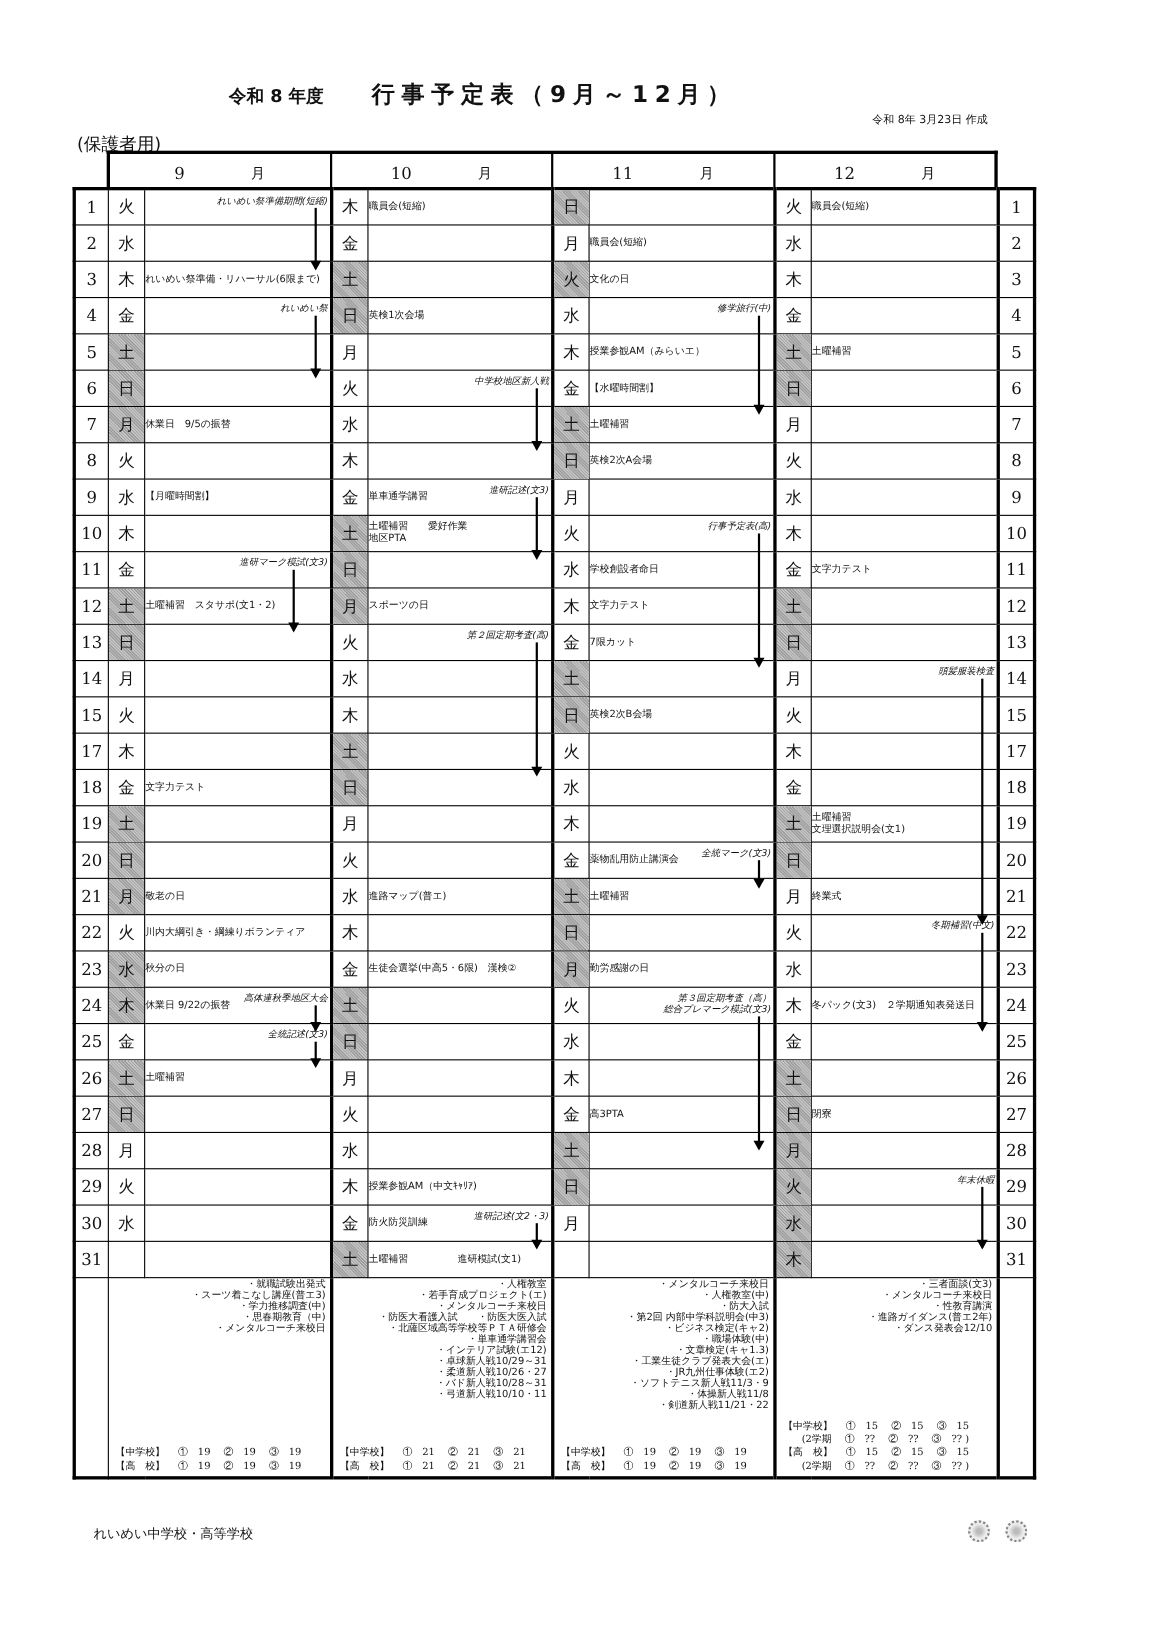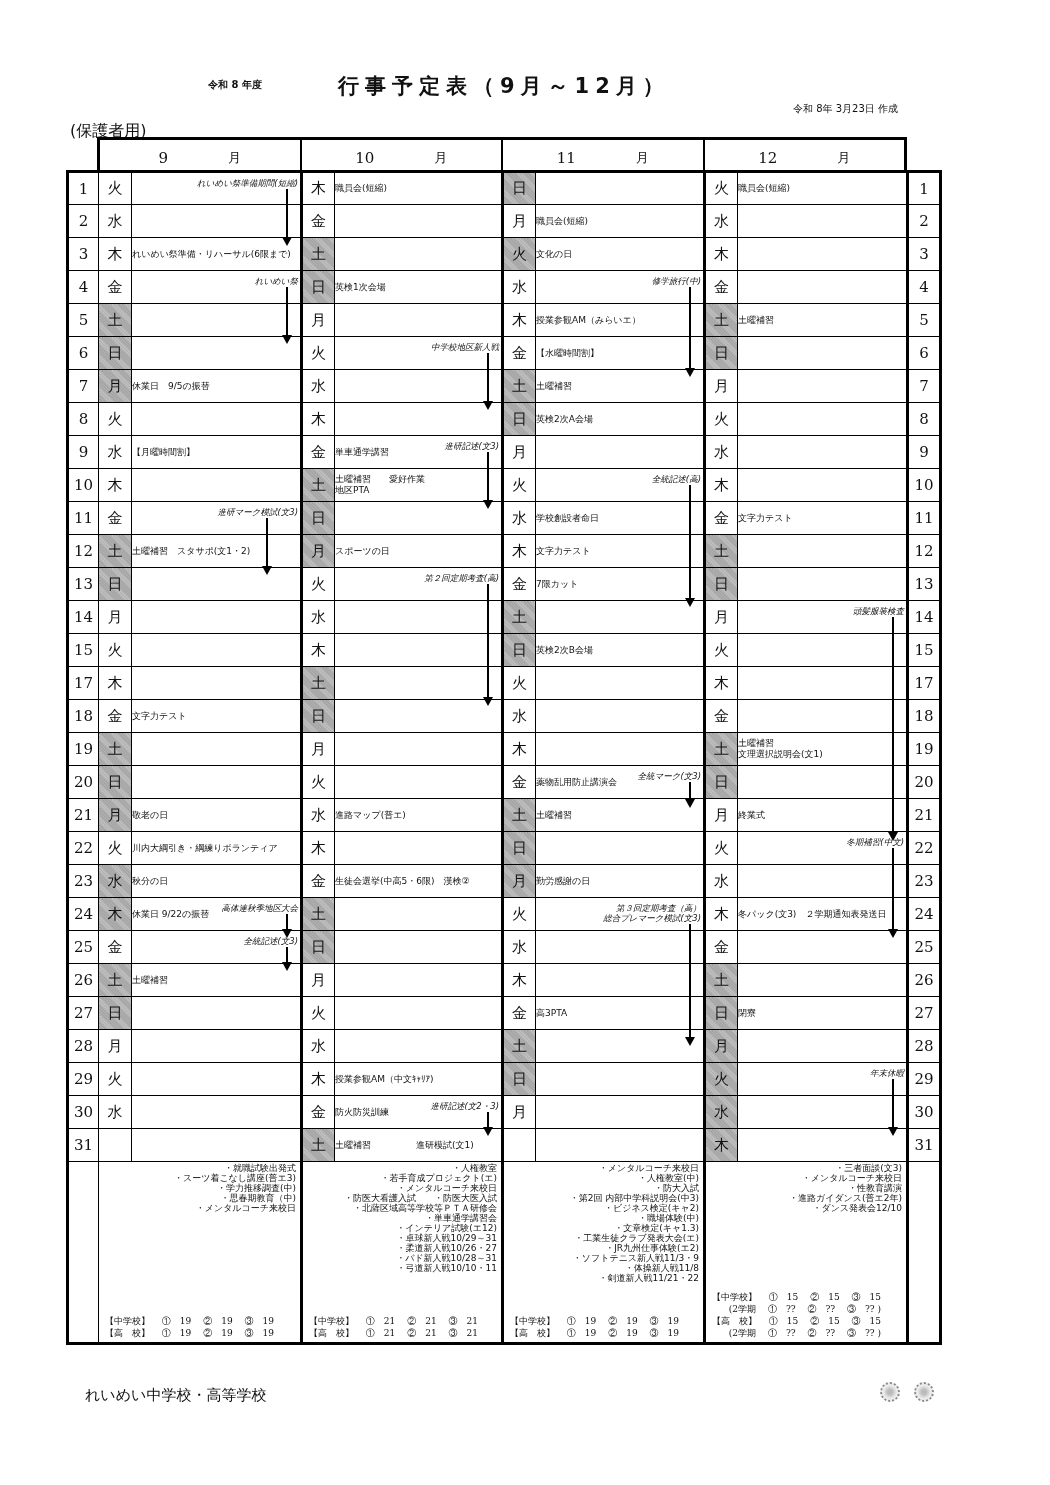--- a/index.html
+++ b/index.html
@@ -1,23 +1,23 @@
 <!DOCTYPE html>
 <html><head>
 <meta charset="utf-8">
 <style>
   * { box-sizing: border-box; margin: 0; padding: 0; }
   html, body { width: 1050px; height: 1485px; background: #fff; }
   body { position: relative; font-family: "DejaVu Serif", serif; color: #111; overflow: hidden; }
 
-  .era { position: absolute; left: 208px; top: 78px; font-size: 10px; font-weight: bold; font-family: "DejaVu Sans", sans-serif; }
+  .era { position: absolute; left: 208px; top: 78px; font-size: 16px; font-weight: bold; font-family: "DejaVu Sans", sans-serif; }
   .title { position: absolute; left: 338px; top: 72px; font-size: 21px; font-weight: bold; letter-spacing: 6px; font-family: "DejaVu Sans", sans-serif; }
   .created { position: absolute; left: 793px; top: 102px; font-size: 10px; font-family: "DejaVu Sans", sans-serif; }
   .audience { position: absolute; left: 70px; top: 121px; font-size: 16px; font-family: "DejaVu Sans", sans-serif; }
-  .school { position: absolute; left: 85px; top: 1386px; font-size: 15px; font-family: "DejaVu Sans", sans-serif; }
+  .school { position: absolute; left: 85px; top: 1386px; font-size: 12px; font-family: "DejaVu Sans", sans-serif; }
   .seals { position: absolute; left: 880px; top: 1382px; display: flex; gap: 14px; }
   .seal { width: 20px; height: 20px; border-radius: 50%; border: 2px dotted #888; background: radial-gradient(circle, #bbb 20%, #eee 60%); }
   .hdr { position: absolute; left: 97px; top: 137px; height: 33px; width: 810px; display: flex; border: 3px solid #000; border-bottom: 0; }
   .hdr .m { flex: 1; border-right: 2px solid #000; display: flex; align-items: center; justify-content: center; gap: 60px; font-size: 15px; padding-top: 6px; }
   .hdr .m:last-child { border-right: 0; }
   .hdr .m .mo { font-size: 15px; }
   .hdr .m .unit { font-size: 13px; }
 
   table.cal { position: absolute; left: 66px; top: 170px; border-collapse: collapse; border: 3px solid #000; table-layout: fixed; }
   table.cal td { height: 33px; border: 1.5px solid #000; padding: 0; position: relative; }
@@ -268,21 +268,21 @@
           <span class="evtxt"></span>
         </td>
         <td class="wd hol mb">土</td>
         <td class="ev c2">
           <span class="evtxt">土曜補習　　愛好作業
 地区PTA</span>
         </td>
         <td class="wd mb">火</td>
         <td class="ev c3">
           <span class="evtxt"></span>
-          <span class="it">全統記述(高)</span>
+          <span class="it">行事予定表(高)</span>
           <span class="arrow" style="right: 12px; top: 16px; height: 120px;"></span>
         </td>
         <td class="wd mb">木</td>
         <td class="ev c4">
           <span class="evtxt"></span>
         </td>
         <td class="dn r mb">10</td>
       </tr>
       <tr>
         <td class="dn">11</td>

